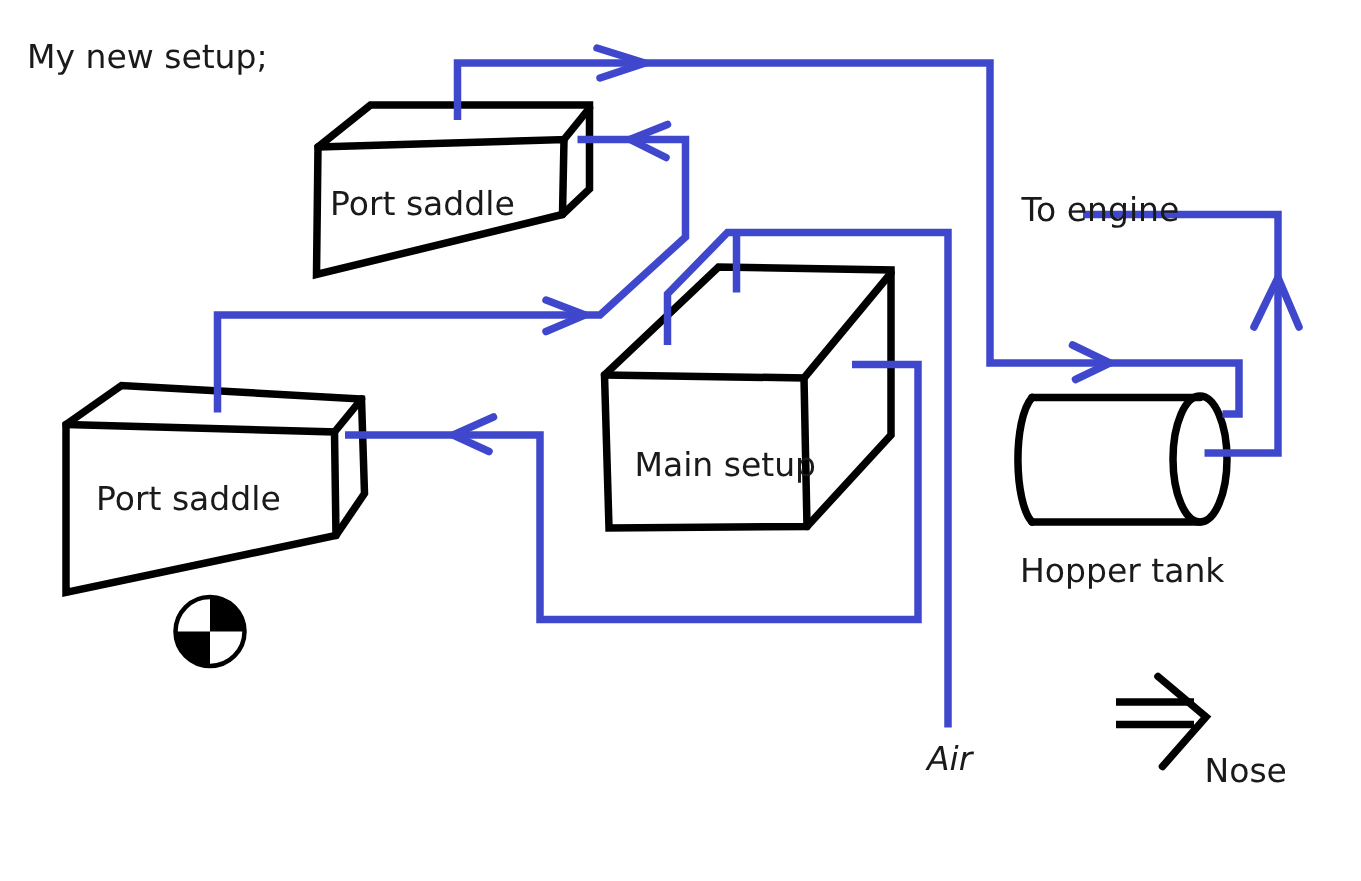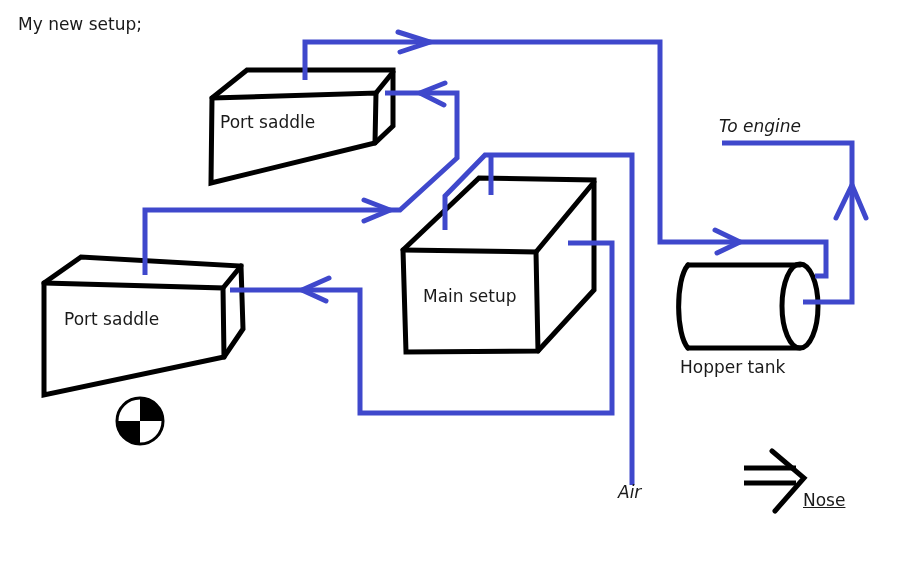--- a/index.html
+++ b/index.html
@@ -1,20 +1,20 @@
 <!DOCTYPE html>
 <html><head>
 <meta charset="utf-8">
 <style>
   html, body { margin: 0; padding: 0; background: #ffffff; }
   body { width: 907px; height: 587px; position: relative; overflow: hidden;
          font-family: "DejaVu Sans", sans-serif; }
   svg { position: absolute; left: 0; top: 0; }
-  .lbl { position: absolute; color: #1a1a1a; font-size: 17px; white-space: nowrap;
-         font-family: "DejaVu Sans", sans-serif; }
+  .lbl { position: absolute; color: #1a1a1a; font-size: 22px; white-space: nowrap;
+         font-family: "DejaVu Sans", sans-serif; margin-top: 12px; }
   .box { fill: none; stroke: #000; stroke-width: 5; stroke-linejoin: miter; stroke-linecap: round; }
   .pipe { fill: none; stroke: #3f48cc; stroke-width: 5; stroke-linejoin: miter; stroke-linecap: butt; }
   .arrow { fill: none; stroke: #3f48cc; stroke-width: 5; stroke-linecap: round; }
 </style>
 </head>
 <body>
 
 <svg width="907" height="587" viewBox="0 0 907 587">
 
   <g>
@@ -71,15 +71,15 @@
     <line x1="744" y1="483" x2="796" y2="483" stroke="#000" stroke-width="5"></line>
     <polyline points="772,451 804,478 775,511" fill="none" stroke="#000" stroke-width="5" stroke-linecap="round"></polyline>
   </g>
 </svg>
 
 <div class="lbl" style="left:18px;top:14px;">My new setup;</div>
 <div class="lbl" style="left:220px;top:112px;">Port saddle</div>
 <div class="lbl" style="left:64px;top:309px;">Port saddle</div>
 <div class="lbl" style="left:423px;top:286px;">Main setup</div>
 <div class="lbl" style="left:680px;top:357px;">Hopper tank</div>
-<div class="lbl" style="left:719px;top:116px;font-style:italic;">To engine</div>
+<div class="lbl" style="left:681px;top:116px;">To engine</div>
 <div class="lbl" style="left:618px;top:482px;font-style:italic;">Air</div>
-<div class="lbl" style="left:803px;top:490px;text-decoration:underline;">Nose</div>
+<div class="lbl" style="left:803px;top:490px;">Nose</div>
 
 </body></html>

